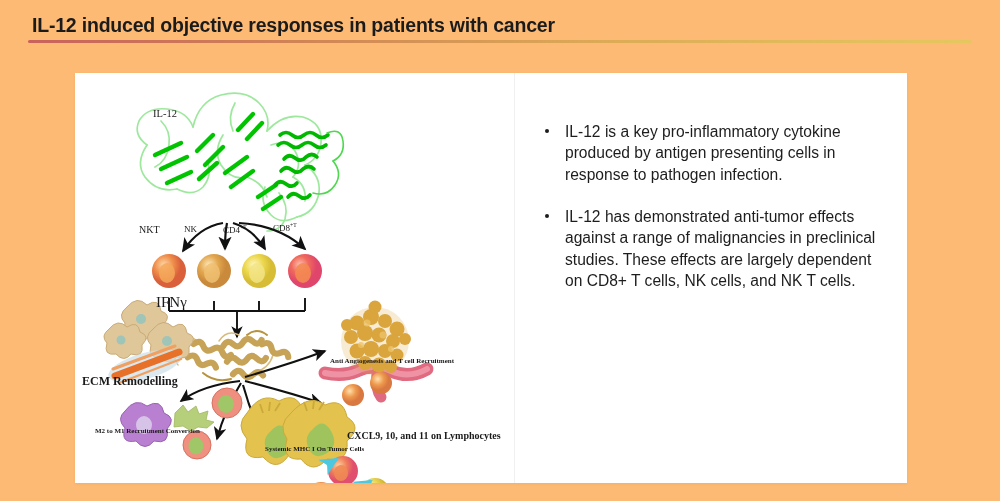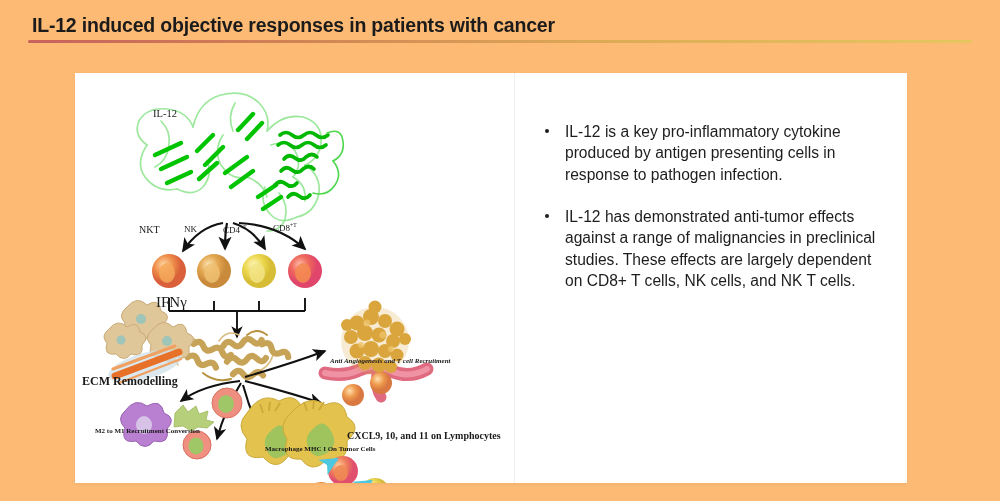--- a/index.html
+++ b/index.html
@@ -72,21 +72,21 @@
   }
   .lbl-il12  { left: 78px;  top: 35px;  font-size: 10.5px; text-align: right; }
   .lbl-ifng  { left: 81px;  top: 222px; font-size: 15px; }
   .lbl-nkt   { left: 64px;  top: 152px; font-size: 10px; }
   .lbl-nk    { left: 109px; top: 152px; font-size: 9px; }
   .lbl-cd4   { left: 148px; top: 152px; font-size: 9px; }
   .lbl-cd8   { left: 198px; top: 150px; font-size: 9px; }
   .lbl-ecm   { left: 7px;   top: 302px; font-size: 12px; font-weight: bold; }
   .lbl-m2m1  { left: 20px;  top: 355px; font-size: 7px;  font-weight: bold; width: 100px; }
   .lbl-mhc   { left: 190px; top: 373px; font-size: 7px;  font-weight: bold; width: 90px; }
-  .lbl-angio { left: 255px; top: 285px; font-size: 7px;  font-weight: bold; width: 92px; font-style: italic; }
+  .lbl-angio { left: 255px; top: 285px; font-size: 7px;  font-weight: bold; width: 92px; }
   .lbl-cxcl  { left: 272px; top: 358px; font-size: 10px;  font-weight: bold; width: 92px; }
   sup { font-size: 0.62em; vertical-align: super; }
 </style>
 </head>
 <body>
 
 <div class="slide">
 
   <div class="title-wrap">
     <div class="slide-title">IL-12 induced objective responses in patients with cancer</div>
@@ -343,21 +343,21 @@
 
         
         <div class="dg-label lbl-il12">IL-12</div>
         <div class="dg-label lbl-ifng">IFNγ</div>
         <div class="dg-label lbl-nkt">NKT</div>
         <div class="dg-label lbl-nk">NK</div>
         <div class="dg-label lbl-cd4"><span>CD4</span><sup>+T</sup></div>
         <div class="dg-label lbl-cd8"><span>CD8</span><sup>+T</sup></div>
         <div class="dg-label lbl-ecm">ECM Remodelling</div>
         <div class="dg-label lbl-m2m1">M2 to M1 Recruitment Conversion</div>
-        <div class="dg-label lbl-mhc">Macrophage MHC I On Tumor Cells</div>
+        <div class="dg-label lbl-mhc">Systemic MHC I On Tumor Cells</div>
         <div class="dg-label lbl-angio">Anti Angiogenesis and T cell Recruitment</div>
         <div class="dg-label lbl-cxcl">CXCL9, 10, and 11 on Lymphocytes</div>
       </div>
     </div>
 
     <div class="card-right">
       <ul class="bullets">
         <li><span class="dot"></span><span>IL-12 is a key pro-inflammatory cytokine produced by antigen presenting cells in response to pathogen infection.</span></li>
         <li><span class="dot"></span><span>IL-12 has demonstrated anti-tumor effects against a range of malignancies in preclinical studies. These effects are largely dependent on CD8+ T cells, NK cells, and NK T cells.</span></li>
       </ul>

